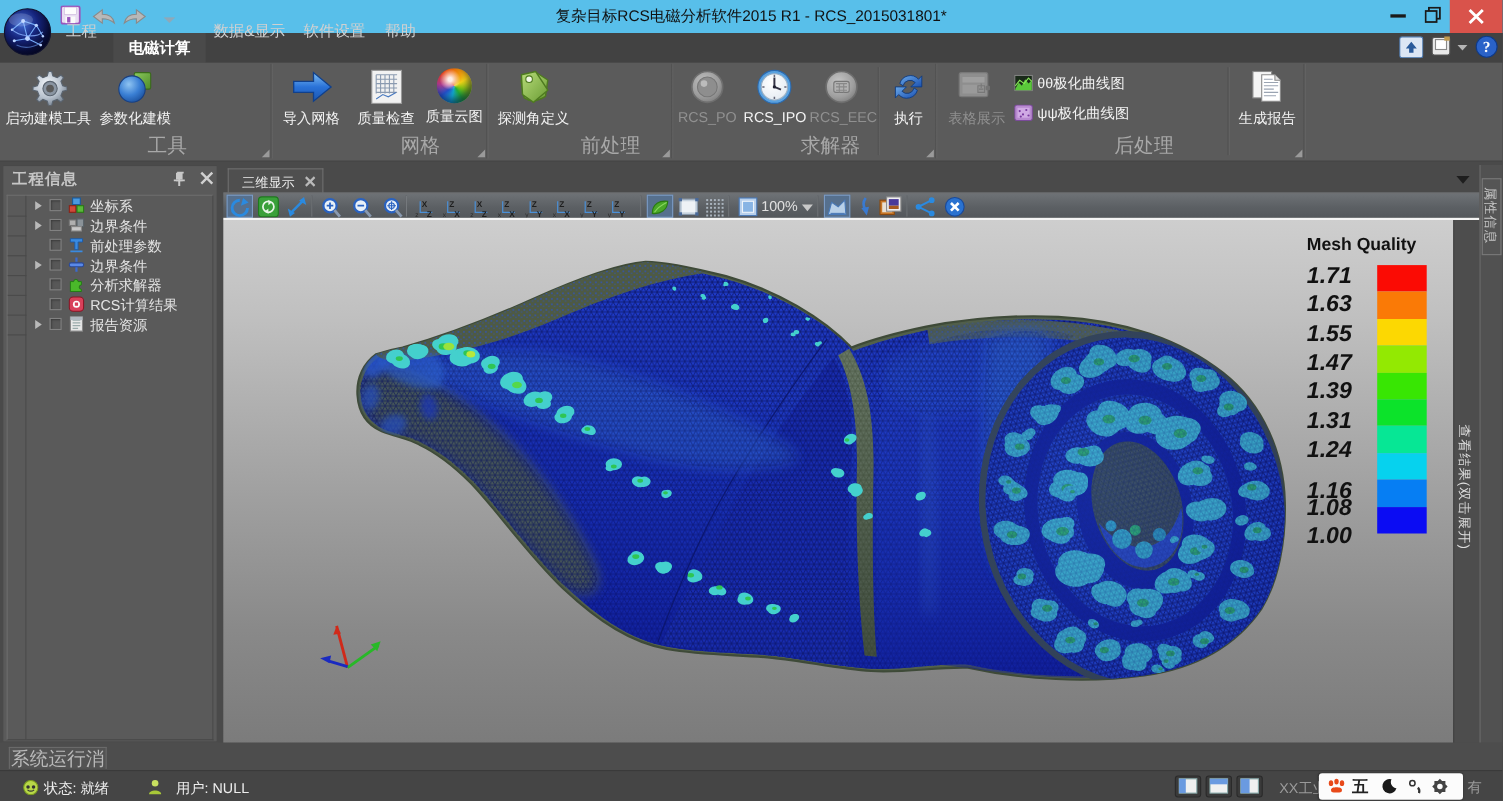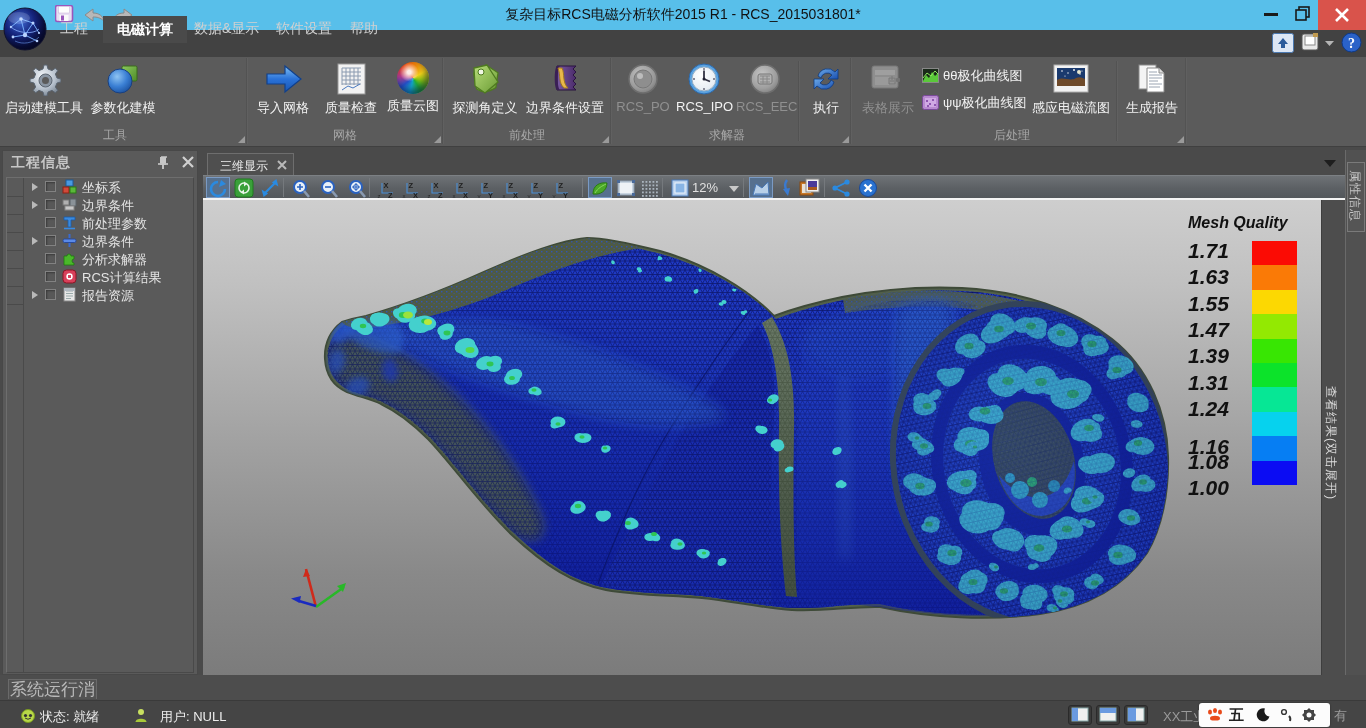--- a/index.html
+++ b/index.html
@@ -3,24 +3,24 @@
 <style>
 *{margin:0;padding:0;box-sizing:border-box}
 html,body{width:1366px;height:728px;overflow:hidden}
 body{font-family:"Liberation Sans",sans-serif;background:#4a4a4a;position:relative}
 .abs{position:absolute}
 #titlebar{left:0;top:0;width:1366px;height:30px;background:#58bfea}
 #title{width:100%;text-align:center;top:6px;font-size:14px;color:#111}
 .winbtn{top:0;height:30px;color:#333;text-align:center}
 #menubar{left:0;top:30px;width:1366px;height:27px;background:#424242}
 .mtab{position:absolute;top:16px;height:24px;line-height:24px;font-size:14px;color:#d0d0d0;padding:0 14px}
-.mtab.sel{background:#4a4a4a;color:#fff;font-weight:bold;top:16px;height:27px;line-height:26px}
+.mtab.sel{background:#4a4a4a;color:#fff;font-weight:bold;top:30px;height:27px;line-height:26px}
 #ribbon{left:0;top:57px;width:1366px;height:90px;background:#5b5b5b;border-bottom:1px solid #404040}
 .rsep{position:absolute;top:1px;width:2px;height:86px;background:linear-gradient(90deg,#4c4c4c,#676767)}
-.rlabel{position:absolute;bottom:2px;font-size:12px;color:#a8a8a8;text-align:center}
+.rlabel{position:absolute;bottom:2px;font-size:18px;color:#a8a8a8;text-align:right}
 .rtri{position:absolute;bottom:3px;width:0;height:0;border-left:7px solid transparent;border-top:7px solid transparent;border-right:7px solid #9a9a9a}
 .rbtn{position:absolute;top:3px;width:72px;text-align:center;color:#f2f2f2;font-size:13px}
 .rbtn .ic{display:block;margin:2px auto 3px}
 .rbtn.dis{color:#909090}
 .rsmall{position:absolute;color:#f2f2f2;font-size:13px;height:22px;line-height:22px}
 .rsmall svg{vertical-align:-3px;margin-right:4px}
 
 #lpanel{left:2px;top:150px;width:196px;height:525px;background:#5a5a5a;border:1px solid #484848}
 #treebox{left:3px;top:26px;width:188px;height:496px;background:#5a5a5a;border:1px solid #6e6e6e;border-right-color:#494949;border-bottom-color:#494949}
 .trow{position:absolute;left:18px;width:170px;height:18px}
@@ -32,21 +32,21 @@
 #vptoolbar{left:203px;top:175px;width:1142px;height:23px;background:linear-gradient(180deg,#6e7276,#5c6064 55%,#53575b);border-top:1px solid #7c8084}
 .vpb{position:absolute;top:1px;width:24px;height:21px;text-align:center;padding-top:1px}
 .vpb svg{vertical-align:middle}
 .vpb.sel{background:#56708e;border:1px solid #7a9ac4}
 .vpsep{position:absolute;top:2px;width:1px;height:19px;background:#43474b;border-right:1px solid #75797d}
 #rstrip{left:1321px;top:200px;width:24px;height:478px;background:#4d4d4d;border-left:1px solid #3e3e3e}
 #rstriptext{position:absolute;left:17px;top:186px;font-size:12px;color:#dedede;letter-spacing:1px;white-space:nowrap;transform-origin:0 0;transform:rotate(90deg)}
 #statusbar{left:0;top:700px;width:1366px;height:28px;background:#454545;border-top:1px solid #3a3a3a;color:#ededed;font-size:13px}
 #view3d{left:203px;top:200px;width:1118px;height:478px;background:linear-gradient(180deg,#cecece 0%,#c0c0c0 18%,#a2a2a2 50%,#898989 78%,#7b7b7b 100%)}
 #legend{position:absolute;left:985px;top:14px;width:130px}
-#legend .mq{font-size:16px;font-weight:bold;font-style:italic;color:#111}
+#legend .mq{font-size:16px;font-weight:bold;color:#111}
 .lnum{position:absolute;font-size:21px;font-weight:bold;font-style:italic;color:#111;left:0}
 .lseg{position:absolute;left:64px;width:45px;height:24.4px}
 </style></head>
 <body>
 <div class="abs" id="titlebar"></div>
 <div class="abs" style="left:3px;top:7px;width:44px;height:44px;z-index:9">
 <svg width="44" height="44">
 <defs>
         <radialGradient id="lg1" cx="38%" cy="32%" r="75%">
 <stop offset="0" stop-color="#3f6ad4"></stop>
@@ -185,31 +185,20 @@
         <defs>
           <linearGradient id="tg" x1="0" y1="0" x2="1" y2="1">
             <stop offset="0" stop-color="#b8dc7a"></stop>
             <stop offset="1" stop-color="#6a9c34"></stop>
           </linearGradient>
         </defs>
 <path d="M16 3 L29 9 L29 24 C22 30 16 31 10 28 L5 13 Z" transform="rotate(8 17 17)" fill="url(#tg)" stroke="#4e7a20" stroke-width="1.3"></path>
 <path d="M6 6 L19 3 L30 20 L17 31 L7 24 Z" fill="url(#tg)" stroke="#4e7a20" stroke-width="1.3"></path>
 <circle cx="13" cy="10" r="3" fill="#f0f6e4" stroke="#4e7a20"></circle>
       </svg><span>探测角定义</span></div>
-    <div class="rbtn" style="left:524px;top:3px;width:82px"><svg class="ic" width="34" height="34">
-        <defs>
-          <linearGradient id="bk" x1="0" y1="0" x2="1" y2="0">
-            <stop offset="0" stop-color="#7a5aa0"></stop>
-            <stop offset="1" stop-color="#4a2a6a"></stop>
-          </linearGradient>
-        </defs>
-<path d="M9 4 L28 4 L25 7 L28 10 L25 13 L28 16 L25 19 L28 22 L25 25 L28 28 L9 28 Z" fill="url(#bk)" stroke="#2a1440"></path>
-<path d="M9 4 C6 6 6 26 9 28 L12 28 C9 26 9 6 12 4 Z" fill="#3a1f55"></path>
-<path d="M10 6 C13 14 10 20 16 26 L20 26 C14 20 17 12 14 6 Z" fill="#e8b84a" stroke="#a07820"></path>
-      </svg><span>边界条件设置</span></div>
     <div class="rbtn dis" style="left:614px;top:3px;width:58px"><svg class="ic" width="34" height="34">
         <defs>
           <radialGradient id="gc" cx="40%" cy="35%" r="70%">
             <stop offset="0" stop-color="#c2c2c2"></stop>
             <stop offset="0.7" stop-color="#9a9a9a"></stop>
             <stop offset="1" stop-color="#7e7e7e"></stop>
           </radialGradient>
         </defs>
 <circle cx="17" cy="17" r="14" fill="url(#gc)" stroke="#6e6e6e" stroke-width="1.5"></circle>
 <circle cx="17" cy="17" r="9" fill="#8e8e8e" stroke="#777"></circle>
@@ -273,34 +262,20 @@
         <rect x="0.5" y="0.5" width="16" height="14" rx="2" fill="#b88ad0" stroke="#7a4a9a"></rect>
         <rect x="3" y="3" width="11" height="9" fill="#d0aae4"></rect>
         <g fill="#7a3aa0">
           <circle cx="5" cy="6" r="1"></circle>
           <circle cx="8" cy="9" r="1"></circle>
           <circle cx="11" cy="5" r="1"></circle>
           <circle cx="13" cy="10" r="1"></circle>
           <circle cx="6" cy="11" r="1"></circle>
         </g>
       </svg>ψψ极化曲线图</div>
-    <div class="rbtn" style="left:1030px;top:3px;width:82px"><svg class="ic" width="38" height="34">
-        <rect x="2" y="3" width="34" height="27" fill="#f2f2f2" stroke="#b0b0b0"></rect>
-<rect x="5" y="6" width="28" height="18" fill="#1a3a6e"></rect>
-<path d="M5 18 C12 14 18 20 24 16 C28 14 31 16 33 17 L33 24 L5 24 Z" fill="#6e4a2a"></path>
-<g fill="#fff">
-          <circle cx="10" cy="9" r="0.8"></circle>
-          <circle cx="16" cy="11" r="0.7"></circle>
-          <circle cx="22" cy="8" r="0.9"></circle>
-          <circle cx="28" cy="12" r="0.7"></circle>
-          <circle cx="13" cy="14" r="0.6"></circle>
-          <circle cx="30" cy="9" r="0.6"></circle>
-        </g>
-<circle cx="27" cy="10" r="2" fill="#e8e8d0"></circle>
-      </svg><span>感应电磁流图</span></div>
     <div class="rsep" style="left:1116px;height:80px;top:4px"></div>
     <div class="rbtn" style="left:1122px;top:3px;width:60px"><svg class="ic" width="34" height="34">
 <rect x="4" y="3" width="17" height="24" fill="#f4f4f4" stroke="#8a8a8a"></rect>
 <path d="M12 6 L24 6 L29 11 L29 30 L12 30 Z" fill="#ffffff" stroke="#8a8a8a"></path>
         <path d="M24 6 L24 11 L29 11" fill="#e0e0e0" stroke="#8a8a8a"></path>
 <g stroke="#9aa4b2" stroke-width="1">
           <path d="M14,10h8M14,13h13M14,16h13M14,19h9M14,22h13M14,25h11"></path>
         </g>
       </svg><span>生成报告</span></div>
   </div>
@@ -435,21 +410,21 @@
           <rect x="9.0" y="17.0" width="1.8" height="1.8"></rect>
           <rect x="12.5" y="17.0" width="1.8" height="1.8"></rect>
           <rect x="16.0" y="17.0" width="1.8" height="1.8"></rect>
         </g>
       </svg></div>
 <div class="vpsep" style="left:459px"></div>
 <div class="vpb" style="left:465px"><svg width="20" height="20">
         <rect x="2" y="2" width="16" height="16" fill="#b8d0ec" stroke="#4a7ab8"></rect>
         <rect x="5" y="5" width="10" height="10" fill="#88b4e4" stroke="#eef4fa"></rect>
       </svg></div>
-<span class="abs" style="left:489px;top:4px;font-size:13px;color:#e0e0e0">12%</span>
+<span class="abs" style="left:489px;top:4px;font-size:13px;color:#e0e0e0">100%</span>
 <div class="abs" style="left:526px;top:10px;width:0;height:0;border-left:5px solid transparent;border-right:5px solid transparent;border-top:6px solid #c8c8c8"></div>
 <div class="vpsep" style="left:540px"></div>
 <div class="vpb sel" style="left:546px"><svg width="20" height="20">
         <path d="M2,16 L5,5 L11,9 L17,3 L18,16 Z" fill="#b8d0e8" stroke="#4a7ab8"></path>
         <path d="M4,15 L17,15" stroke="#4a7ab8"></path>
       </svg></div>
 <div class="vpb" style="left:572px"><svg width="20" height="20">
         <path d="M10,2 C7,6 8,10 10,13" fill="none" stroke="#3a7ad0" stroke-width="2.4"></path>
         <path d="M6,11 L11,18 L13,10 Z" fill="#3a7ad0"></path>
       </svg></div>

